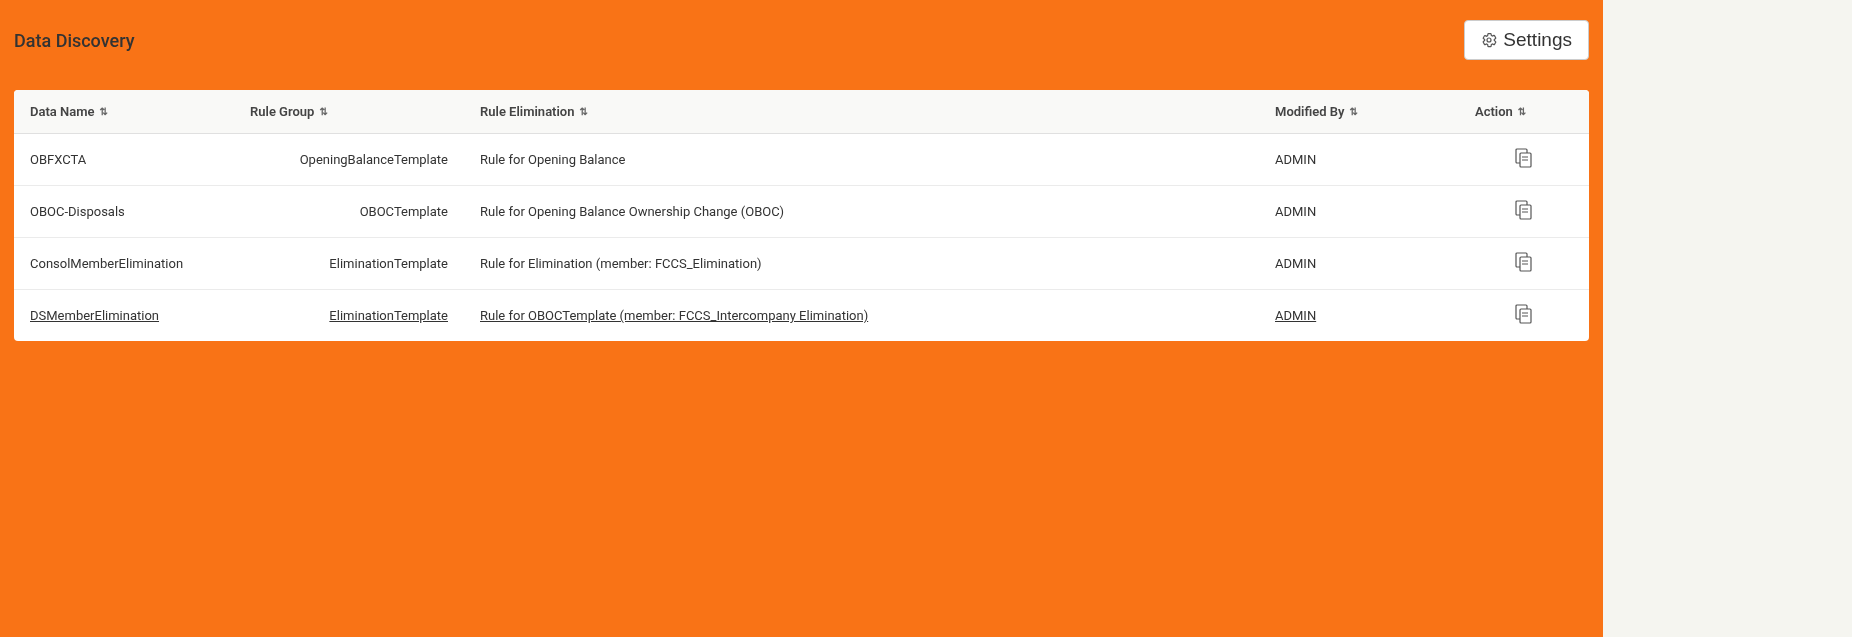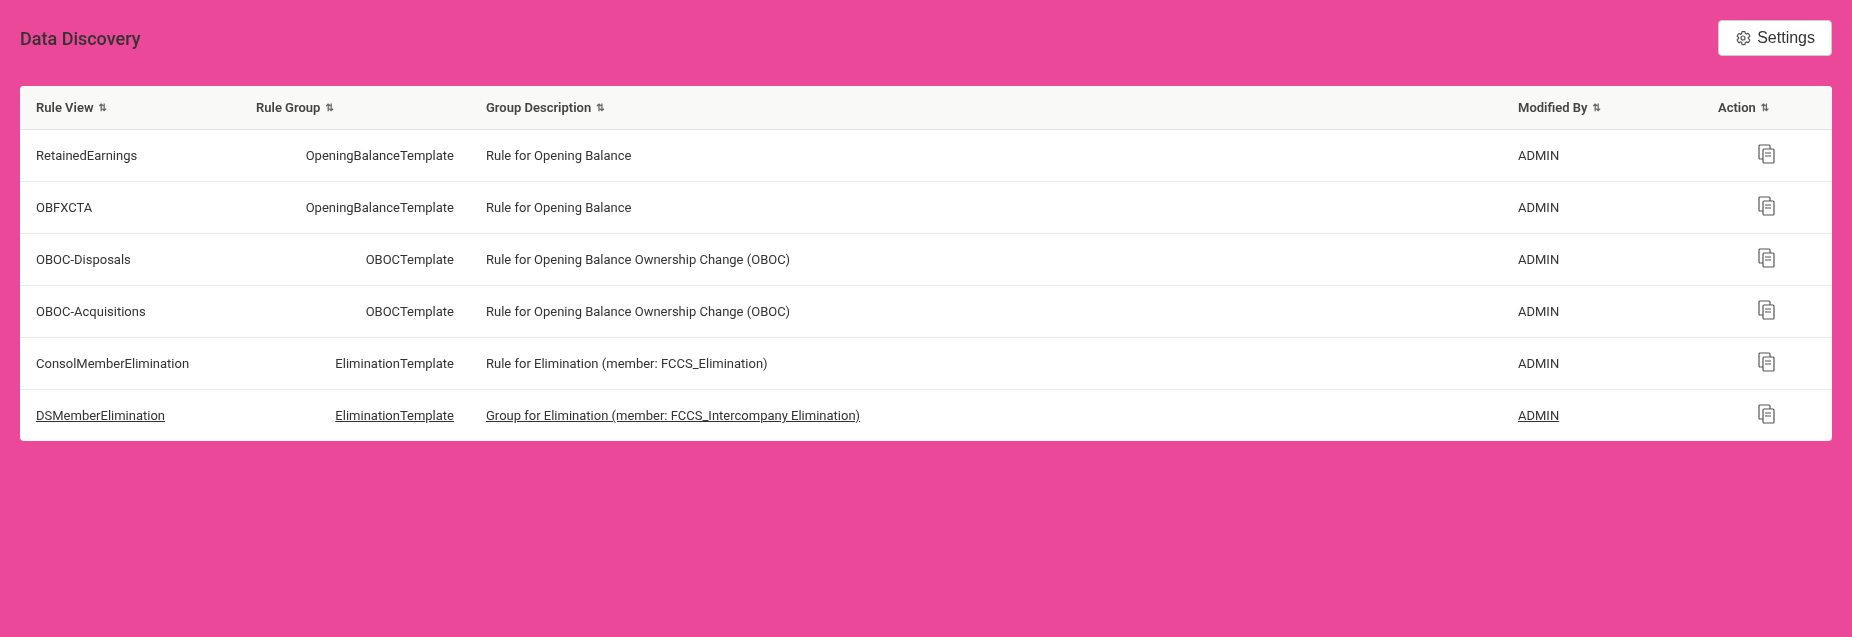--- a/index.html
+++ b/index.html
@@ -11,24 +11,24 @@
     body {
       font-family: -apple-system, BlinkMacSystemFont, 'Segoe UI', Roboto, sans-serif;
       background-color: #f5f5f0;
       color: #333;
       font-size: 14px;
       width: 1852px;
       min-height: 637px;
     }
 
     .page-container {
-      width: 1852px;
+      width: 1603px;
       min-height: 637px;
-      background-color: #ec4899;
-      padding: 20px 20px;
+      background-color: #f97316;
+      padding: 20px 14px;
     }
 
     .page-header {
       display: flex;
       justify-content: space-between;
       align-items: center;
       margin-bottom: 30px;
     }
 
     .page-title {
@@ -39,21 +39,21 @@
 
     .settings-button {
       display: flex;
       align-items: center;
       gap: 6px;
       padding: 8px 16px;
       border: 1px solid #ccc;
       border-radius: 4px;
       background: #fff;
       cursor: pointer;
-      font-size: 16px;
+      font-size: 19px;
       color: #333;
     }
 
     .settings-icon-svg {
       width: 16px;
       height: 16px;
     }
 
     .table-container {
       background: #fff;
@@ -151,67 +151,51 @@
       <span>Settings</span>
     </button>
   </div>
 
   <div class="table-container">
     <table>
       <thead>
         <tr>
           <th class="col-rule-name">
             <div class="col-header">
-              <span>Rule View</span>
+              <span>Data Name</span>
               <span class="sort-icon">⇅</span>
             </div>
           </th>
           <th class="col-rule-group">
             <div class="col-header">
               <span>Rule Group</span>
               <span class="sort-icon">⇅</span>
             </div>
           </th>
           <th class="col-rule-description">
             <div class="col-header">
-              <span>Group Description</span>
+              <span>Rule Elimination</span>
               <span class="sort-icon">⇅</span>
             </div>
           </th>
           <th class="col-modified-by">
             <div class="col-header">
               <span>Modified By</span>
               <span class="sort-icon">⇅</span>
             </div>
           </th>
           <th class="col-action">
             <div class="col-header">
               <span>Action</span>
               <span class="sort-icon">⇅</span>
             </div>
           </th>
         </tr>
       </thead>
       <tbody id="table-body">
-      <tr>
-      <td class="col-rule-name">RetainedEarnings</td>
-      <td class="col-rule-group">OpeningBalanceTemplate</td>
-      <td class="col-rule-description">Rule for Opening Balance</td>
-      <td class="col-modified-by">ADMIN</td>
-      <td class="col-action">
-        <span class="action-icon" title="Copy Rule">
-          <svg width="18" height="20" viewBox="0 0 18 20" fill="none" xmlns="http://www.w3.org/2000/svg">
-      <rect x="1" y="1" width="11" height="14" rx="1" stroke="#555" stroke-width="1.2" fill="white"></rect>
-      <rect x="5" y="5" width="11" height="14" rx="1" stroke="#555" stroke-width="1.2" fill="white"></rect>
-      <line x1="7" y1="9" x2="13" y2="9" stroke="#555" stroke-width="1"></line>
-      <line x1="7" y1="12" x2="13" y2="12" stroke="#555" stroke-width="1"></line>
-    </svg>
-        </span>
-      </td>
-    </tr>
           <tr>
       <td class="col-rule-name">OBFXCTA</td>
       <td class="col-rule-group">OpeningBalanceTemplate</td>
       <td class="col-rule-description">Rule for Opening Balance</td>
       <td class="col-modified-by">ADMIN</td>
       <td class="col-action">
         <span class="action-icon" title="Copy Rule">
           <svg width="18" height="20" viewBox="0 0 18 20" fill="none" xmlns="http://www.w3.org/2000/svg">
       <rect x="1" y="1" width="11" height="14" rx="1" stroke="#555" stroke-width="1.2" fill="white"></rect>
       <rect x="5" y="5" width="11" height="14" rx="1" stroke="#555" stroke-width="1.2" fill="white"></rect>
@@ -231,55 +215,39 @@
           <svg width="18" height="20" viewBox="0 0 18 20" fill="none" xmlns="http://www.w3.org/2000/svg">
       <rect x="1" y="1" width="11" height="14" rx="1" stroke="#555" stroke-width="1.2" fill="white"></rect>
       <rect x="5" y="5" width="11" height="14" rx="1" stroke="#555" stroke-width="1.2" fill="white"></rect>
       <line x1="7" y1="9" x2="13" y2="9" stroke="#555" stroke-width="1"></line>
       <line x1="7" y1="12" x2="13" y2="12" stroke="#555" stroke-width="1"></line>
     </svg>
         </span>
       </td>
     </tr>
           <tr>
-      <td class="col-rule-name">OBOC-Acquisitions</td>
-      <td class="col-rule-group">OBOCTemplate</td>
-      <td class="col-rule-description">Rule for Opening Balance Ownership Change (OBOC)</td>
-      <td class="col-modified-by">ADMIN</td>
-      <td class="col-action">
-        <span class="action-icon" title="Copy Rule">
-          <svg width="18" height="20" viewBox="0 0 18 20" fill="none" xmlns="http://www.w3.org/2000/svg">
-      <rect x="1" y="1" width="11" height="14" rx="1" stroke="#555" stroke-width="1.2" fill="white"></rect>
-      <rect x="5" y="5" width="11" height="14" rx="1" stroke="#555" stroke-width="1.2" fill="white"></rect>
-      <line x1="7" y1="9" x2="13" y2="9" stroke="#555" stroke-width="1"></line>
-      <line x1="7" y1="12" x2="13" y2="12" stroke="#555" stroke-width="1"></line>
-    </svg>
-        </span>
-      </td>
-    </tr>
-          <tr>
       <td class="col-rule-name">ConsolMemberElimination</td>
       <td class="col-rule-group">EliminationTemplate</td>
       <td class="col-rule-description">Rule for Elimination (member: FCCS_Elimination)</td>
       <td class="col-modified-by">ADMIN</td>
       <td class="col-action">
         <span class="action-icon" title="Copy Rule">
           <svg width="18" height="20" viewBox="0 0 18 20" fill="none" xmlns="http://www.w3.org/2000/svg">
       <rect x="1" y="1" width="11" height="14" rx="1" stroke="#555" stroke-width="1.2" fill="white"></rect>
       <rect x="5" y="5" width="11" height="14" rx="1" stroke="#555" stroke-width="1.2" fill="white"></rect>
       <line x1="7" y1="9" x2="13" y2="9" stroke="#555" stroke-width="1"></line>
       <line x1="7" y1="12" x2="13" y2="12" stroke="#555" stroke-width="1"></line>
     </svg>
         </span>
       </td>
     </tr>
           <tr>
       <td class="col-rule-name">DSMemberElimination</td>
       <td class="col-rule-group">EliminationTemplate</td>
-      <td class="col-rule-description">Group for Elimination (member: FCCS_Intercompany Elimination)</td>
+      <td class="col-rule-description">Rule for OBOCTemplate (member: FCCS_Intercompany Elimination)</td>
       <td class="col-modified-by">ADMIN</td>
       <td class="col-action">
         <span class="action-icon" title="Copy Rule">
           <svg width="18" height="20" viewBox="0 0 18 20" fill="none" xmlns="http://www.w3.org/2000/svg">
       <rect x="1" y="1" width="11" height="14" rx="1" stroke="#555" stroke-width="1.2" fill="white"></rect>
       <rect x="5" y="5" width="11" height="14" rx="1" stroke="#555" stroke-width="1.2" fill="white"></rect>
       <line x1="7" y1="9" x2="13" y2="9" stroke="#555" stroke-width="1"></line>
       <line x1="7" y1="12" x2="13" y2="12" stroke="#555" stroke-width="1"></line>
     </svg>
         </span>

